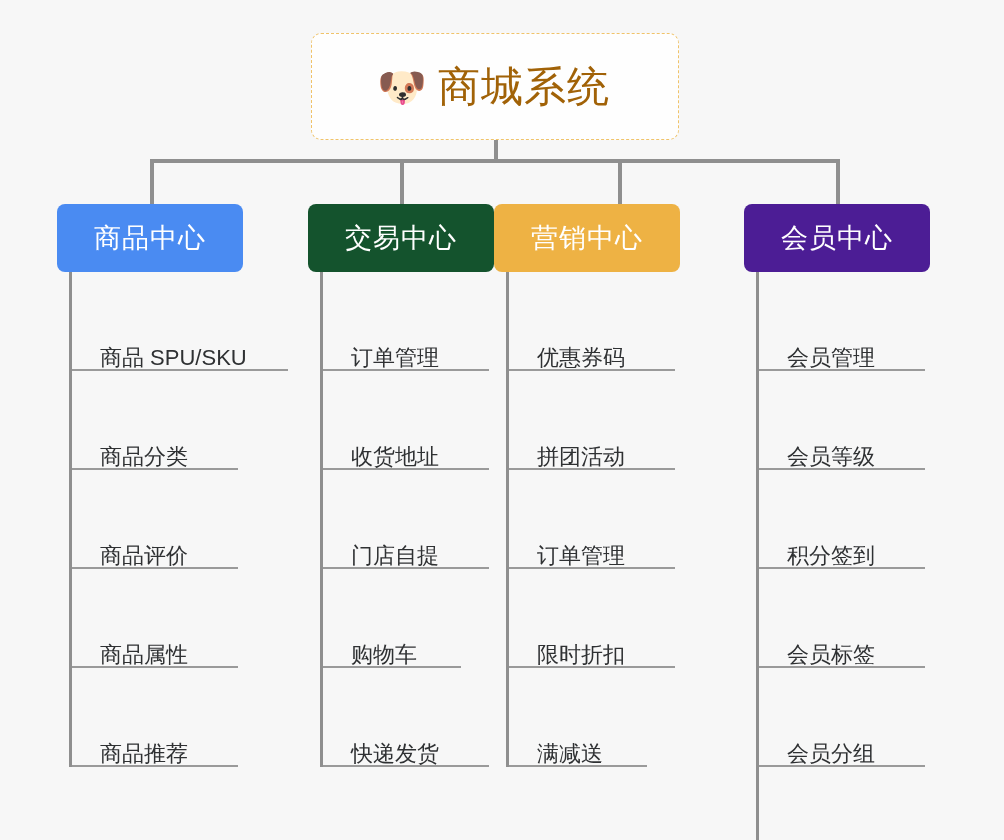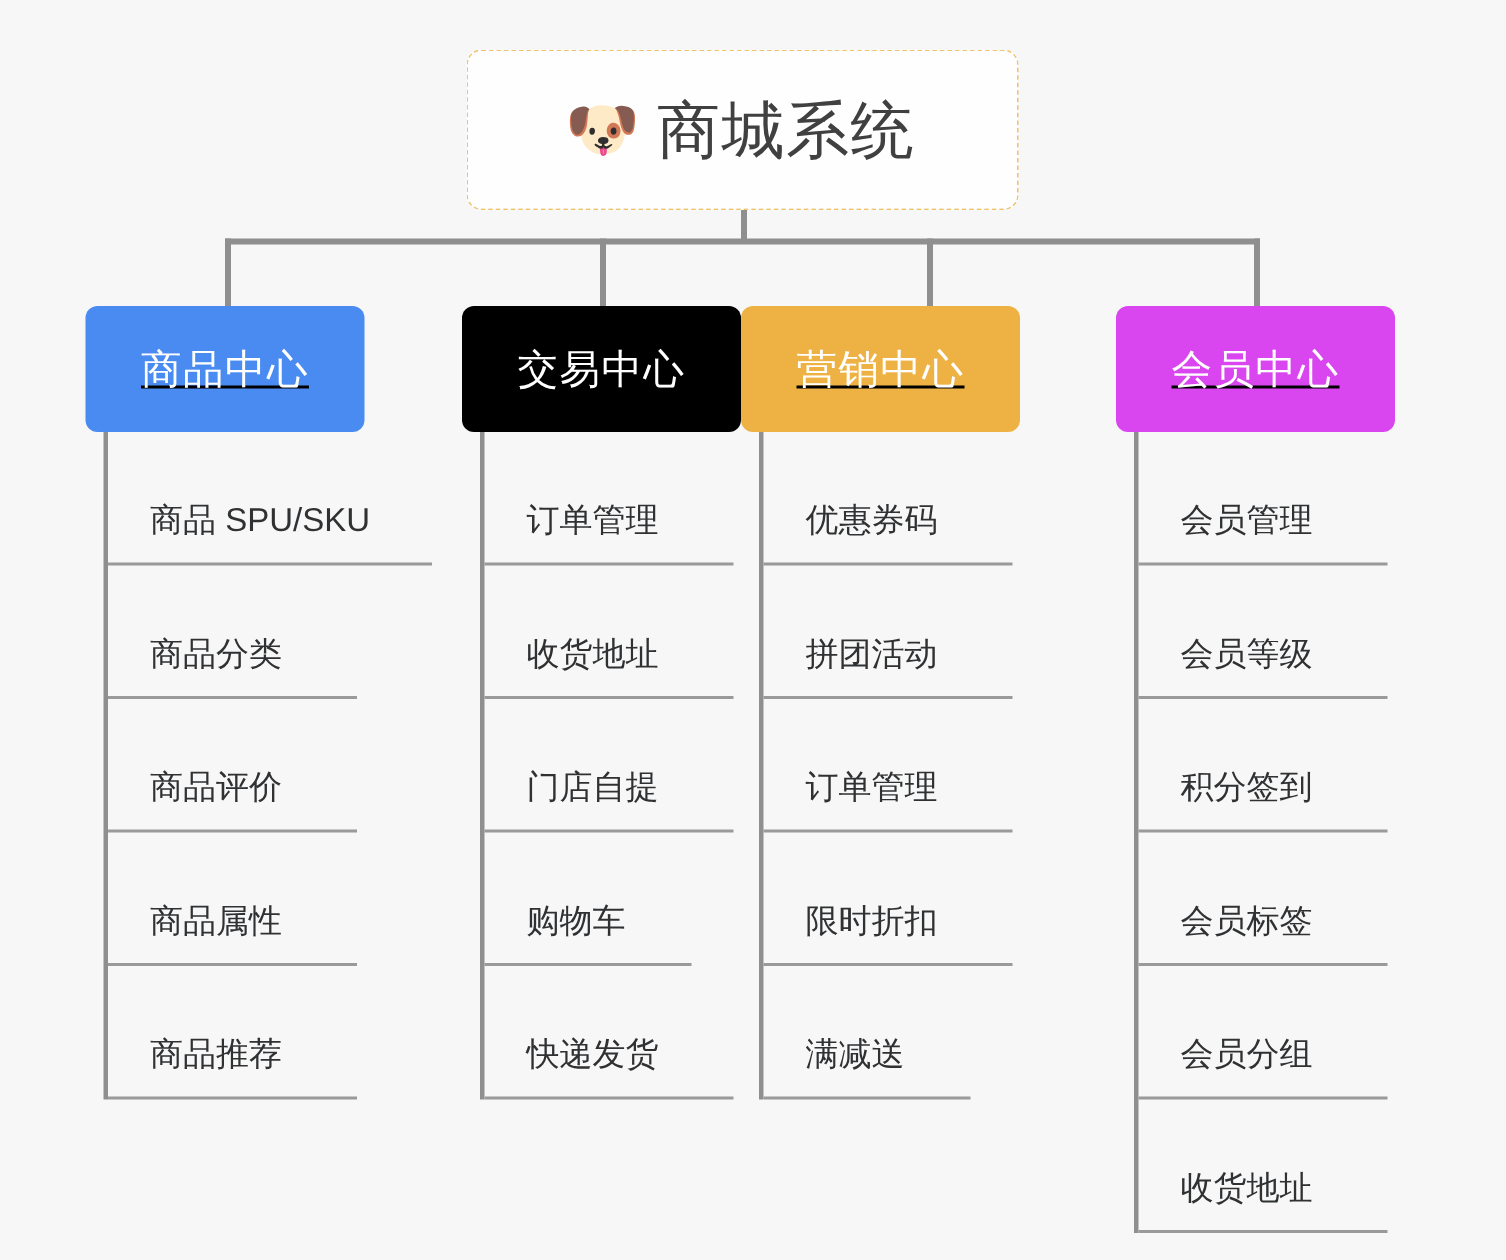--- a/index.html
+++ b/index.html
@@ -77,52 +77,51 @@
   }
 
   
   .column {
     position: absolute;
     top: 204px;
     width: 186px;
   }
 
   .cat-box {
-    height: 84px;
+    height: 68px;
     border-radius: 8px;
     display: flex;
     align-items: center;
     justify-content: center;
     box-sizing: border-box;
-    text-decoration: underline;
   }
   .cat-label {
     color: #ffffff;
     font-size: 27px;
     letter-spacing: 1px;
     line-height: 1;
     white-space: nowrap;
   }
 
   
   .leaf-list {
     position: relative;
     margin-left: 12px;
     border-left: 3px solid #8f8f8f;
     padding-top: 0;
   }
 
   .leaf-item {
     position: relative;
-    height: 89px;
+    height: 99px;
     box-sizing: border-box;
     display: flex;
     align-items: flex-end;
     padding-left: 28px;
-    padding-bottom: 18px;
+    padding-bottom: 1px;
   }
   .leaf-item::after {
     content: "";
     position: absolute;
     left: 0;
     bottom: 0;
     height: 2px;
     background: #9a9a9a;
   }
   .leaf-label {
@@ -137,21 +136,21 @@
   .leaf-item.u-normal::after { width: 166px; }
   .leaf-item.u-short::after  { width: 138px; }
 </style>
 </head>
 <body>
 
 <div id="mindmap">
 
   <div class="root-node" style="border-color: rgb(240, 195, 106);">
     <span class="root-icon">🐶</span>
-    <span class="root-title" style="color: #404040;">商城系统</span>
+    <span class="root-title" style="color: #a16207;">商城系统</span>
   </div>
 
   <div class="conn conn-root-drop"></div>
   <div class="conn conn-bus"></div>
   <div class="conn conn-drop" style="left:150px;"></div>
   <div class="conn conn-drop" style="left:400px;"></div>
   <div class="conn conn-drop" style="left:618px;"></div>
   <div class="conn conn-drop" style="left:836px;"></div>
 
   <div class="column" style="left:57px;">
@@ -171,21 +170,21 @@
       <div class="leaf-item u-normal">
           <span class="leaf-label">商品属性</span>
         </div>
       <div class="leaf-item u-normal">
           <span class="leaf-label">商品推荐</span>
         </div>
     </div>
   </div>
 
   <div class="column" style="left:308px;">
-    <div class="cat-box" style="background: #000000;">
+    <div class="cat-box" style="background: #14532d;">
       <span class="cat-label">交易中心</span>
     </div>
     <div class="leaf-list">
       <div class="leaf-item u-normal">
           <span class="leaf-label">订单管理</span>
         </div>
       <div class="leaf-item u-normal">
           <span class="leaf-label">收货地址</span>
         </div>
       <div class="leaf-item u-normal">
@@ -217,21 +216,21 @@
       <div class="leaf-item u-normal">
           <span class="leaf-label">限时折扣</span>
         </div>
       <div class="leaf-item u-short">
           <span class="leaf-label">满减送</span>
         </div>
     </div>
   </div>
 
   <div class="column" style="left:744px;">
-    <div class="cat-box" style="background: #d946ef;">
+    <div class="cat-box" style="background: #4c1d95;">
       <span class="cat-label">会员中心</span>
     </div>
     <div class="leaf-list">
       <div class="leaf-item u-normal">
           <span class="leaf-label">会员管理</span>
         </div>
       <div class="leaf-item u-normal">
           <span class="leaf-label">会员等级</span>
         </div>
       <div class="leaf-item u-normal">

